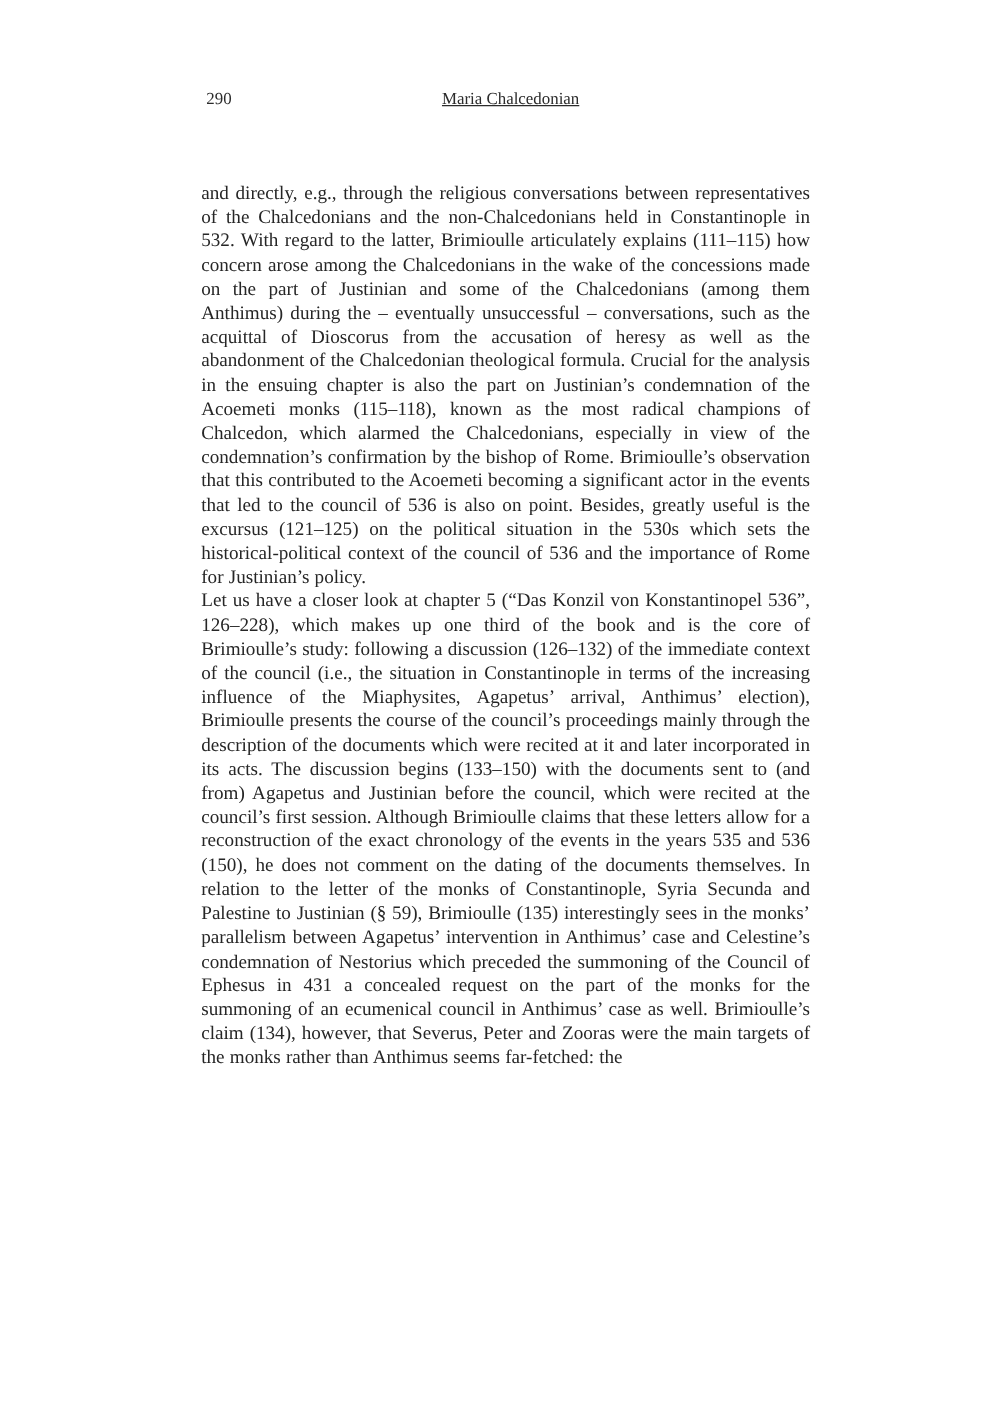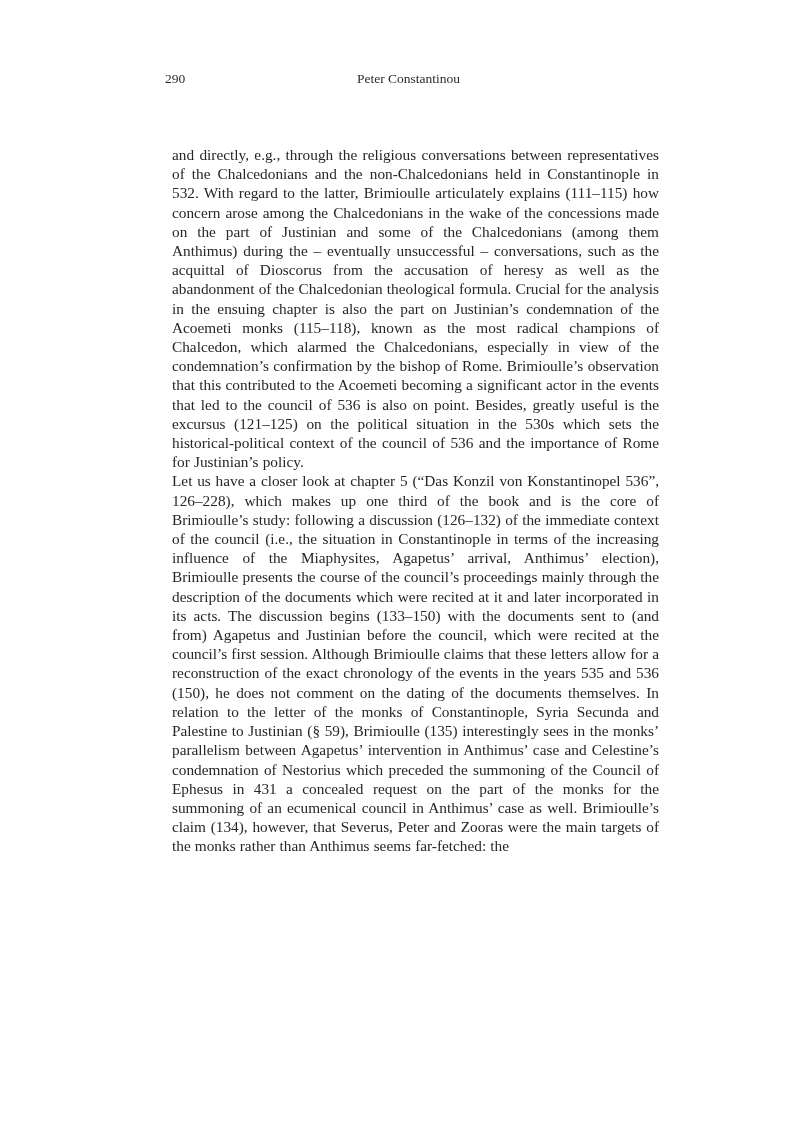--- a/index.html
+++ b/index.html
@@ -18,34 +18,35 @@
   }
   .running-header {
     position: absolute;
     top: 71px;
     left: 165px;
     width: 487px;
     height: 18px;
     font-size: 13.5px;
     line-height: 16px;
     color: #2b2b2b;
+    text-decoration: underline;
   }
   .page-number {
     position: absolute;
     left: 0;
     top: 0;
   }
   .running-title {
     display: block;
     text-align: center;
   }
   .body-text {
     position: absolute;
     top: 145px;
-    left: 172px;
+    left: 161px;
     width: 487px;
     font-size: 15.3px;
     line-height: 19.2px;
     text-align: justify;
     text-justify: inter-word;
     hyphens: auto;
     -webkit-hyphens: auto;
     word-spacing: 0.02em;
     color: #262626;
   }
@@ -57,21 +58,21 @@
     margin-top: 0;
   }
 </style>
 </head>
 <body>
 
 <div class="page">
 
   <header class="running-header">
     <span class="page-number">290</span>
-    <span class="running-title">Peter Constantinou</span>
+    <span class="running-title">Maria Chalcedonian</span>
   </header>
 
   <main class="body-text">
     <p>and directly, e.g., through the religious conversations between representatives of the Chalcedonians and the non-Chalcedonians held in Constantinople in 532. With regard to the latter, Brimioulle articulately explains (111–115) how concern arose among the Chalcedonians in the wake of the concessions made on the part of Justinian and some of the Chalcedonians (among them Anthimus) during the – eventually unsuccessful – conversations, such as the acquittal of Dioscorus from the accusation of heresy as well as the abandonment of the Chalcedonian theological formula. Crucial for the analysis in the ensuing chapter is also the part on Justinian’s condemnation of the Acoemeti monks (115–118), known as the most radical champions of Chalcedon, which alarmed the Chalcedonians, especially in view of the condemnation’s confirmation by the bishop of Rome. Brimioulle’s observation that this contributed to the Acoemeti becoming a significant actor in the events that led to the council of 536 is also on point. Besides, greatly useful is the excursus (121–125) on the political situation in the 530s which sets the historical-political context of the council of 536 and the importance of Rome for Justinian’s policy.</p>
     <p>Let us have a closer look at chapter 5 (“Das Konzil von Konstantinopel 536”, 126–228), which makes up one third of the book and is the core of Brimioulle’s study: following a discussion (126–132) of the immediate context of the council (i.e., the situation in Constantinople in terms of the increasing influence of the Miaphysites, Agapetus’ arrival, Anthimus’ election), Brimioulle presents the course of the council’s proceedings mainly through the description of the documents which were recited at it and later incorporated in its acts. The discussion begins (133–150) with the documents sent to (and from) Agapetus and Justinian before the council, which were recited at the council’s first session. Although Brimioulle claims that these letters allow for a reconstruction of the exact chronology of the events in the years 535 and 536 (150), he does not comment on the dating of the documents themselves. In relation to the letter of the monks of Constantinople, Syria Secunda and Palestine to Justinian (§ 59), Brimioulle (135) interestingly sees in the monks’ parallelism between Agapetus’ intervention in Anthimus’ case and Celestine’s condemnation of Nestorius which preceded the summoning of the Council of Ephesus in 431 a concealed request on the part of the monks for the summoning of an ecumenical council in Anthimus’ case as well. Brimioulle’s claim (134), however, that Severus, Peter and Zooras were the main targets of the monks rather than Anthimus seems far-fetched: the</p>
   </main>
 
 </div>
 
 </body></html>

